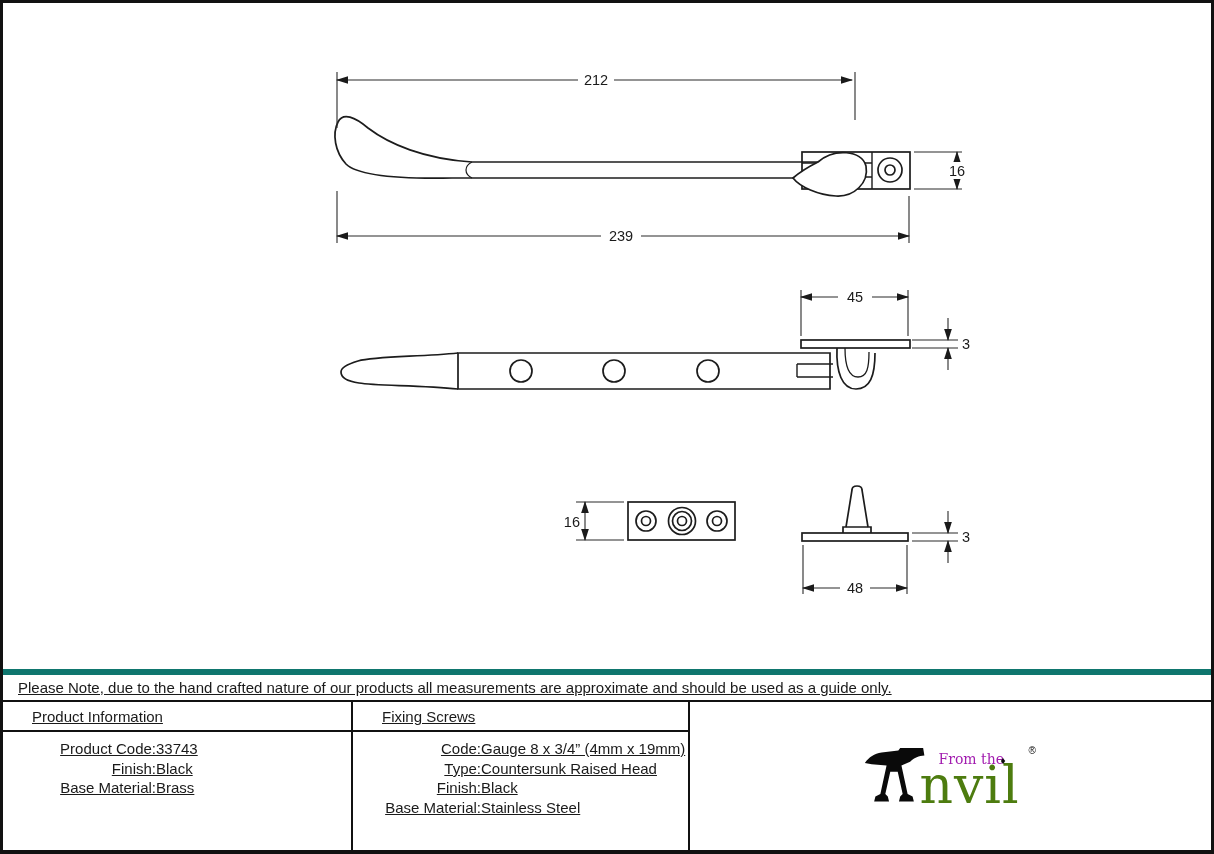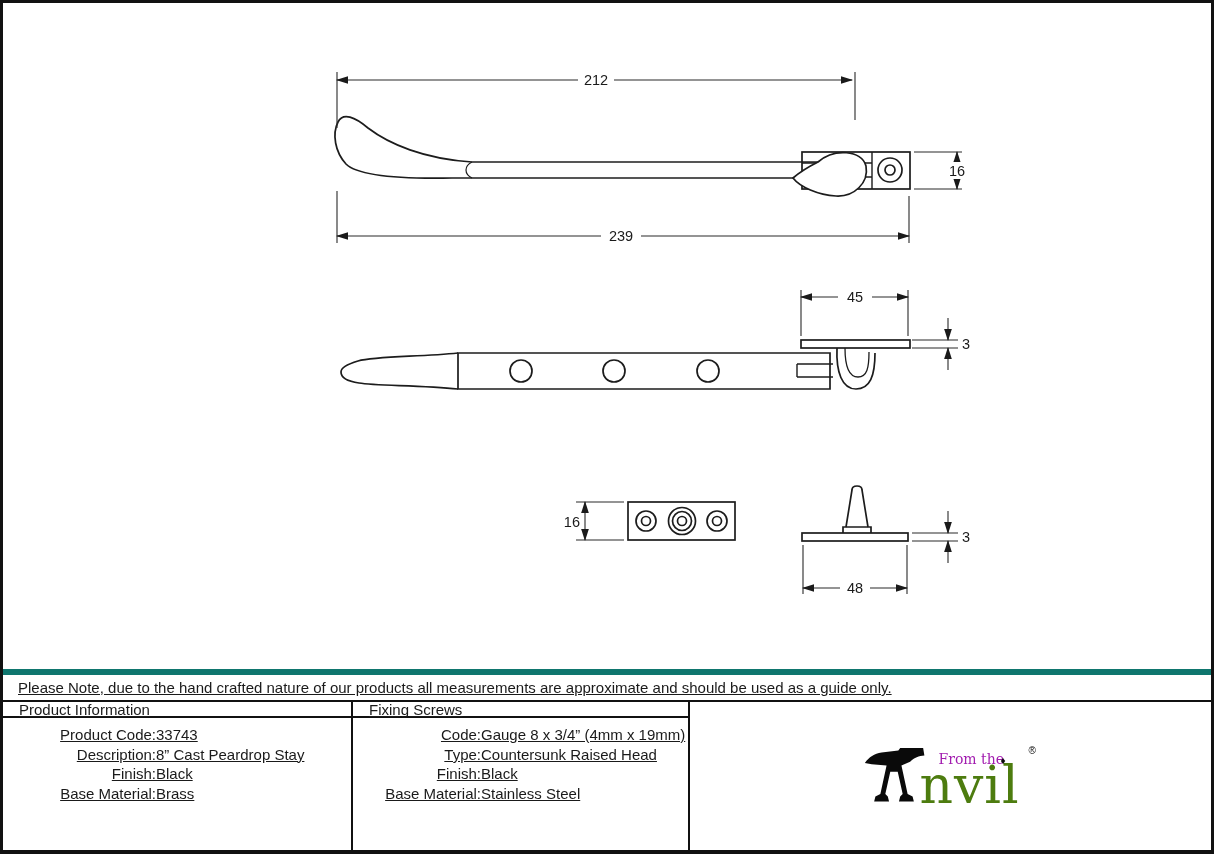--- a/index.html
+++ b/index.html
@@ -13,22 +13,22 @@
   .note-row{
     box-sizing:border-box;height:33px;border-top:6px solid #0f766e;border-bottom:2px solid #111;
     display:flex;align-items:center;padding-left:15px;font-size:15px;
   }
   .info-table{display:flex;box-sizing:border-box;height:148px;}
   .col{box-sizing:border-box;border-right:2px solid #111;display:flex;flex-direction:column;}
   .col1{width:350px;}
   .col2{width:311px;}
   .col3{width:337px;}
   .col-header{
-    box-sizing:border-box;height:16px;border-bottom:2px solid #111;
-    display:flex;align-items:center;padding-left:16px;font-size:15px;
+    box-sizing:border-box;height:30px;border-bottom:2px solid #111;
+    display:flex;align-items:center;padding-left:29px;font-size:15px;
   }
   .col-body{padding:7px 0 0 16px;font-size:15px;}
   .kv-row{display:flex;line-height:19.5px;text-align:right;}
   .col1 .k{width:137px;}
   .col3 .k{width:112px;}
   .pc-line{line-height:19.5px;}
   .logo-box{flex:1;border-right:none;display:flex;align-items:center;justify-content:center;}
   .logo{position:relative;width:182px;height:62px;}
   .anvil-svg{position:absolute;left:3px;top:2px;width:62px;height:58px;}
   .wordmark{
@@ -146,24 +146,20 @@
   </div>
 
   <div class="info-table">
 
     <div class="col col1">
       <div class="col-header">Product Information</div>
       <div class="col-body">
         <div class="kv-row">
           <span class="k">Product Code:</span>
           <span class="v">33743</span>
-        </div>
-        <div class="kv-row">
-          <span class="k">Description:</span>
-          <span class="v">8” Cast Peardrop Stay</span>
         </div>
         <div class="kv-row">
           <span class="k">Finish:</span>
           <span class="v">Black</span>
         </div>
         <div class="kv-row">
           <span class="k">Base Material:</span>
           <span class="v">Brass</span>
         </div>
       </div>

